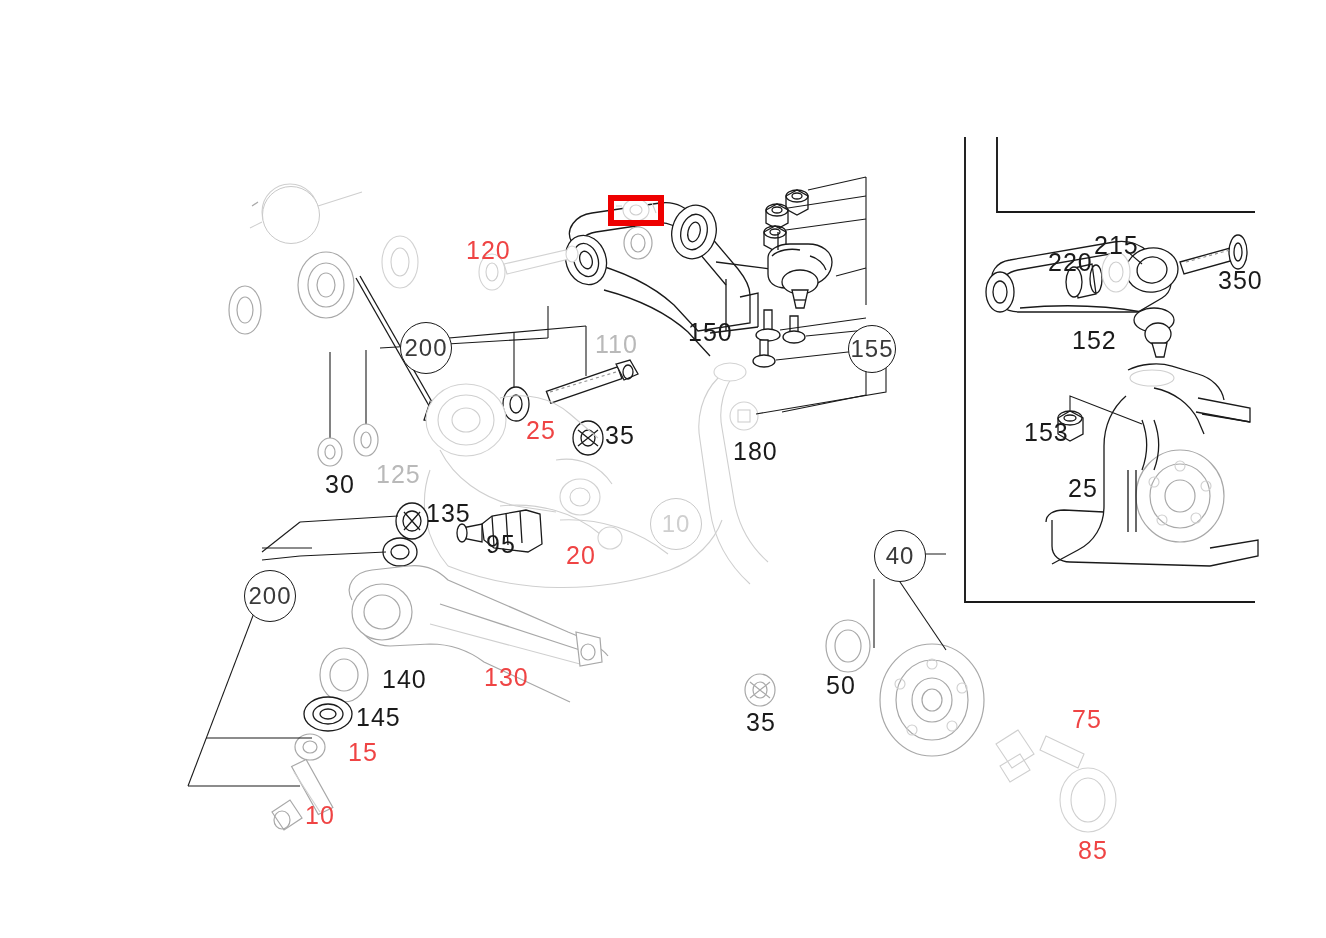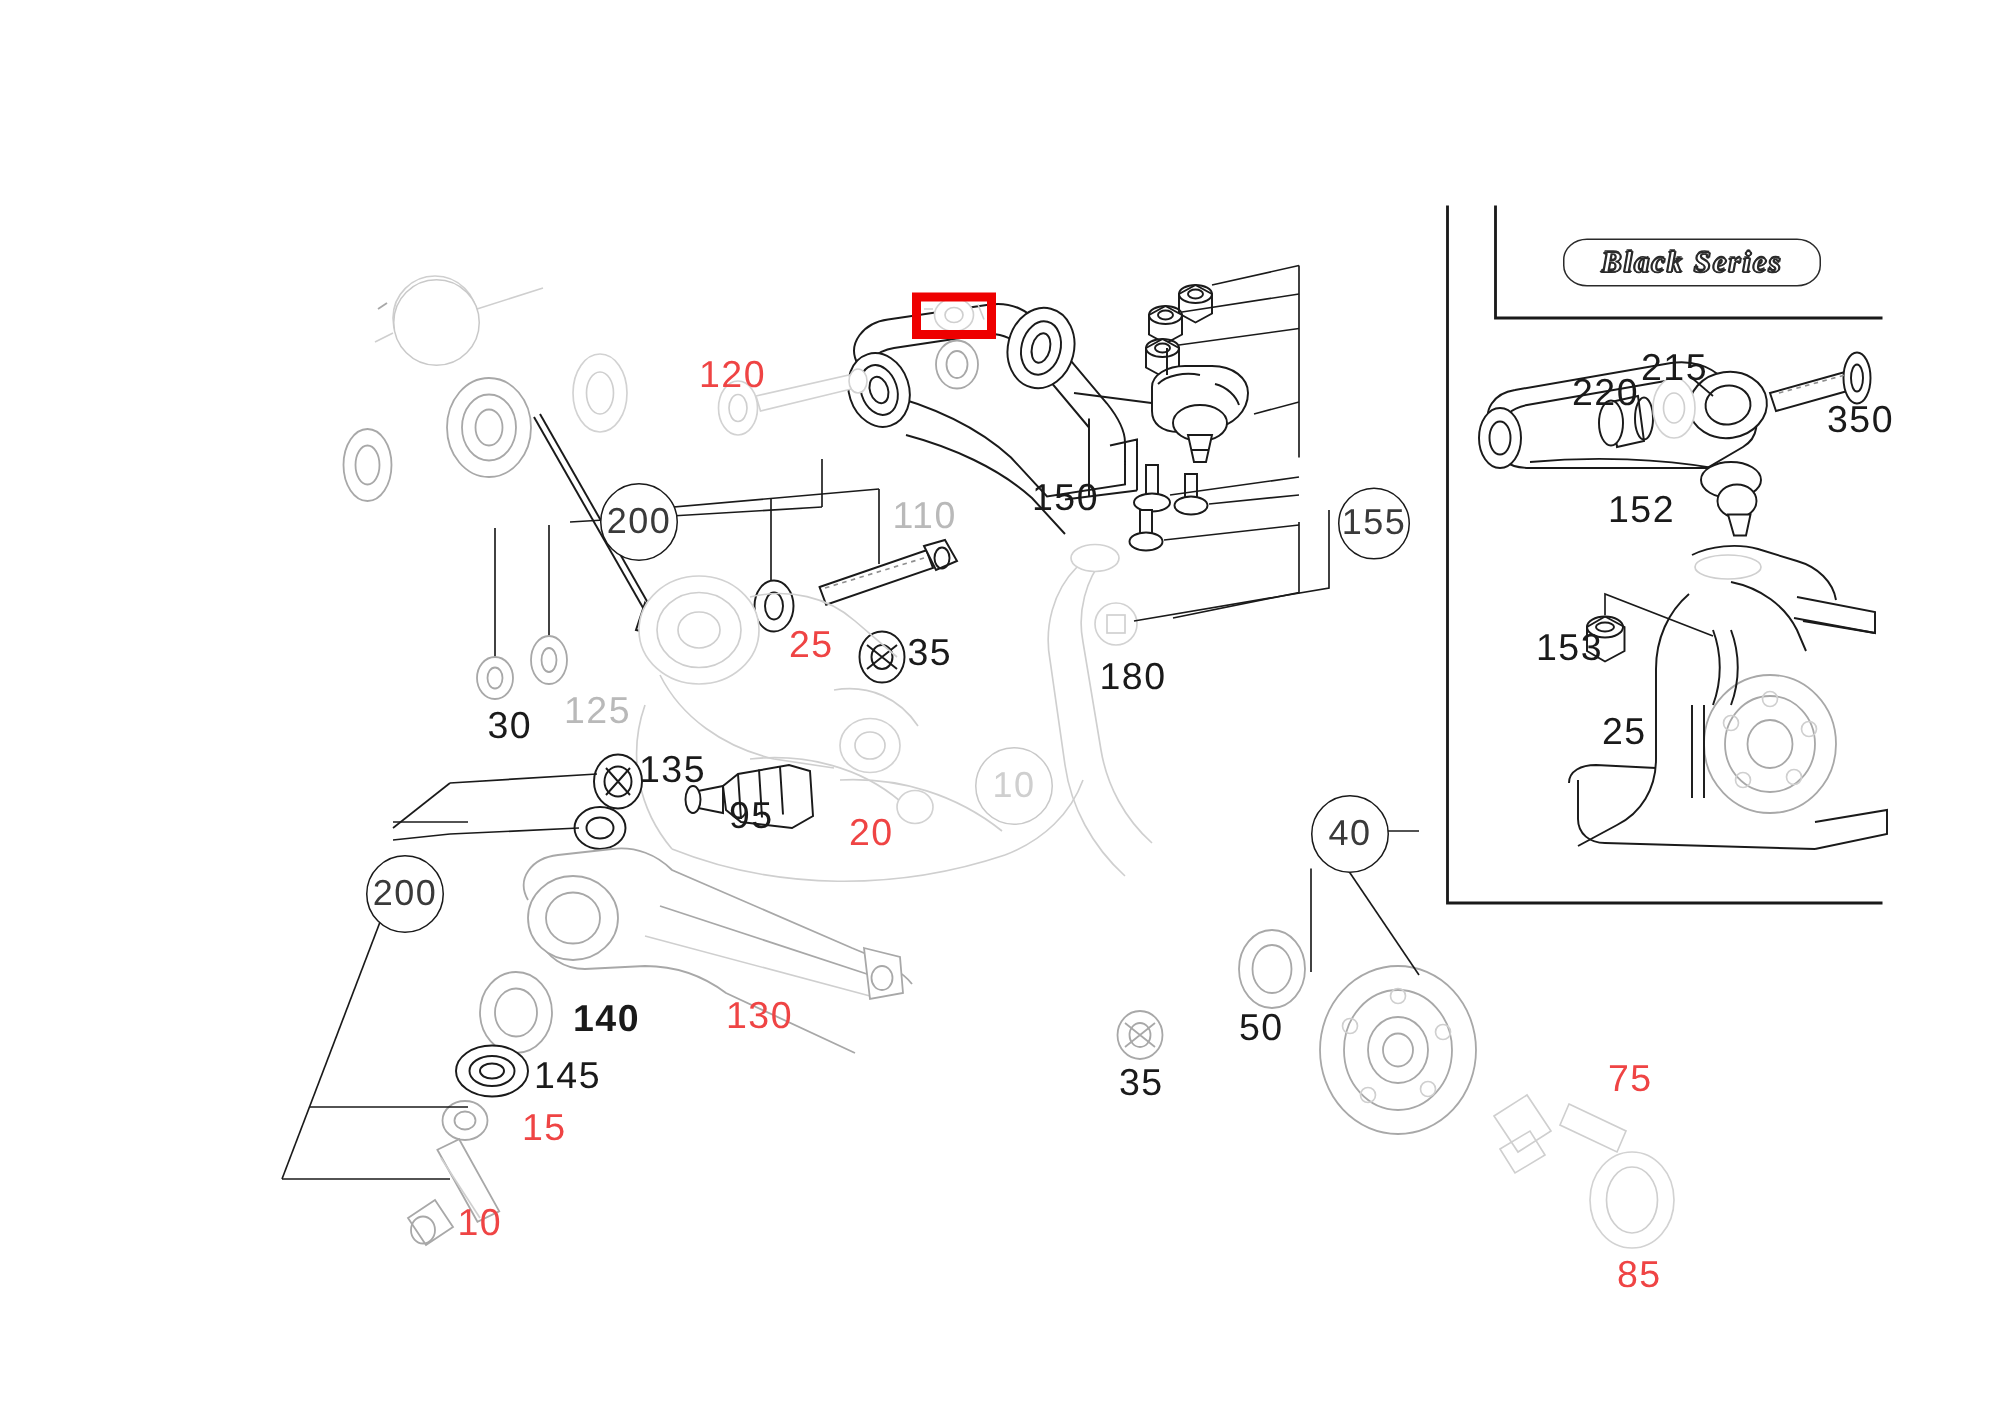--- a/index.html
+++ b/index.html
@@ -402,31 +402,28 @@
       <path class="lead" d="M1070 410 L1070 396 L1142 424"></path>
     </g>
 
     <g>
       <path class="ln-th" d="M965 137 L965 602 L1255 602"></path>
       <path class="ln-th" d="M997 137 L997 212 L1255 212"></path>
     </g>
   </svg>
 
   <div id="badge-frame" style="left: 997px; top: 137px; width: 258px; height: 75px;"></div>
-  <div id="black-series-badge" style="left: 1042px; top: 159px; width: 172px; height: 32px;">
-    <span class="badge-text">Black Series</span>
-  </div>
 
   <div id="highlight-box" style="left: 608px; top: 195px; width: 56px; height: 31px; border: 6px solid rgb(238, 0, 0);"></div>
 
   <div id="callout-layer">
       <div class="callout" style="left: 400px; top: 322px; width: 50px; height: 50px;">
         <span>200</span>
       </div>
-      <div class="callout" style="left: 848px; top: 325px; width: 46px; height: 46px; margin-left: 44px;">
+      <div class="callout" style="left: 848px; top: 325px; width: 46px; height: 46px;">
         <span>155</span>
       </div>
       <div class="callout" style="left: 244px; top: 570px; width: 50px; height: 50px;">
         <span>200</span>
       </div>
       <div class="callout" style="left: 874px; top: 530px; width: 50px; height: 50px;">
         <span>40</span>
       </div>
       <div class="callout ghost" style="left: 650px; top: 498px; width: 50px; height: 50px;">
         <span>10</span>
@@ -442,21 +439,21 @@
       <div class="part-label vfaint" style="left: 466px; top: 238px;">120</div>
       <div class="part-label" style="left: 325px; top: 472px;">30</div>
       <div class="part-label faint" style="left: 376px; top: 462px;">125</div>
       <div class="part-label" style="left: 605px; top: 423px;">35</div>
       <div class="part-label vfaint" style="left: 526px; top: 418px;">25</div>
       <div class="part-label" style="left: 426px; top: 501px;">135</div>
       <div class="part-label" style="left: 486px; top: 532px;">95</div>
       <div class="part-label vfaint" style="left: 566px; top: 543px;">20</div>
       <div class="part-label" style="left: 733px; top: 439px;">180</div>
       <div class="part-label vfaint" style="left: 484px; top: 633px; margin-top: 32px;">130</div>
-      <div class="part-label" style="left: 382px; top: 667px; font-weight: bold;">140</div>
+      <div class="part-label" style="left: 382px; top: 667px;">140</div>
       <div class="part-label" style="left: 356px; top: 705px;">145</div>
       <div class="part-label vfaint" style="left: 348px; top: 740px; text-align: right;">15</div>
       <div class="part-label vfaint" style="left: 305px; top: 803px;">10</div>
       <div class="part-label" style="left: 746px; top: 710px;">35</div>
       <div class="part-label" style="left: 826px; top: 673px;">50</div>
       <div class="part-label vfaint" style="left: 1072px; top: 707px;">75</div>
       <div class="part-label vfaint" style="left: 1078px; top: 838px;">85</div>
       <div class="part-label" style="left: 1048px; top: 250px;">220</div>
       <div class="part-label" style="left: 1094px; top: 233px;">215</div>
       <div class="part-label" style="left: 1218px; top: 268px;">350</div>

